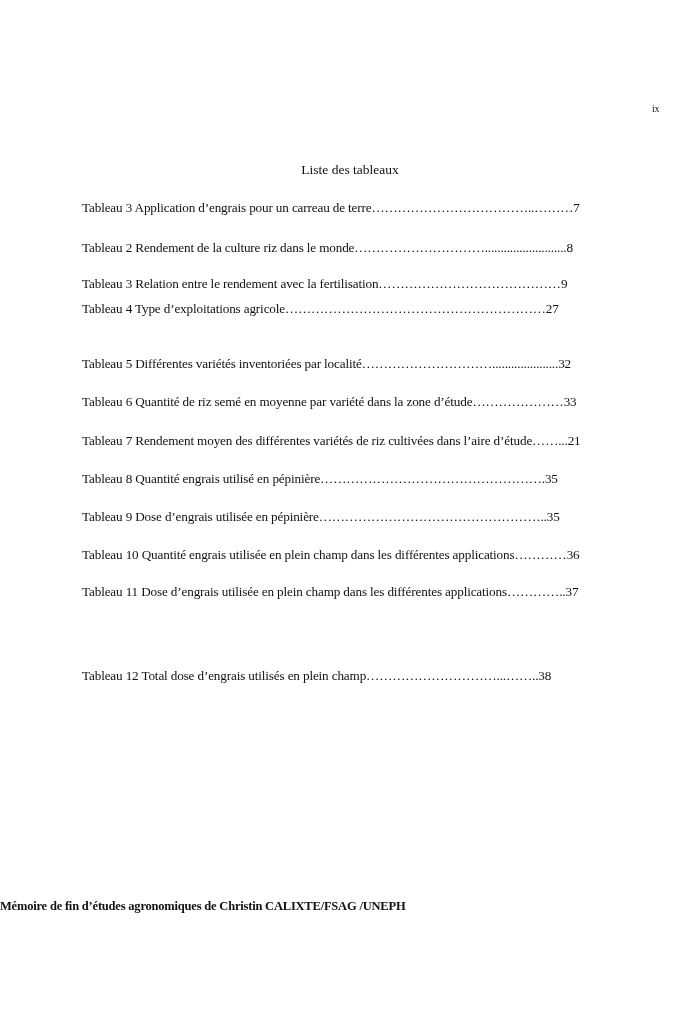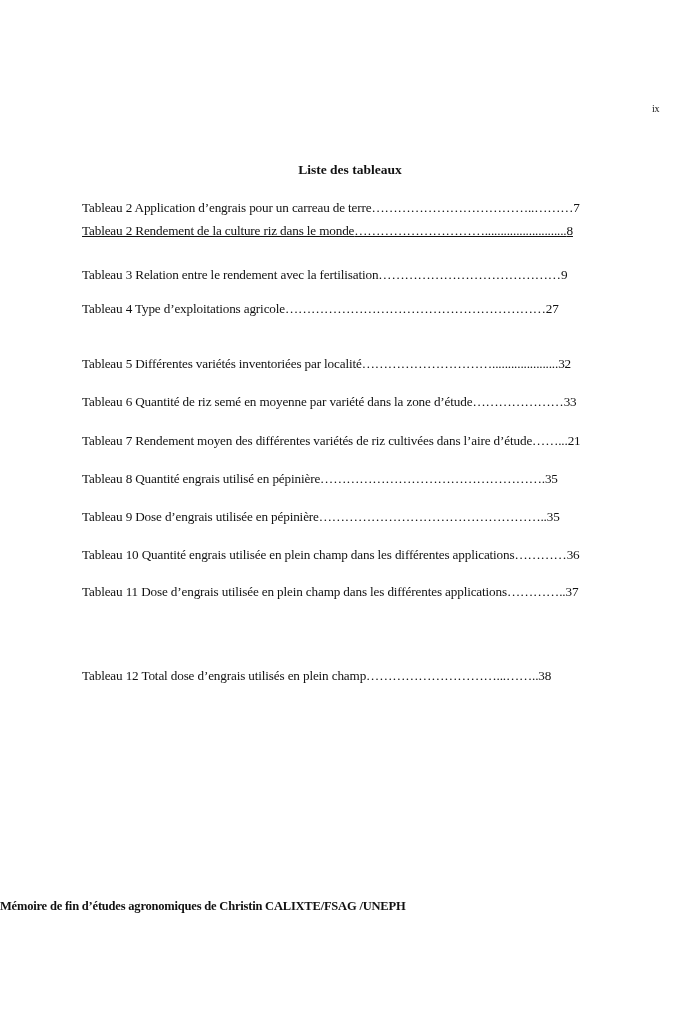--- a/index.html
+++ b/index.html
@@ -22,21 +22,21 @@
       font-size: 10px;
       letter-spacing: -0.3px;
       margin-left: 44px;
     }
     .page-title {
       position: absolute;
       top: 162px;
       left: 0;
       width: 700px;
       text-align: center;
-      font-weight: bold;
+      font-weight: normal;
       font-size: 13.5px;
     }
     .toc-list {
       position: absolute;
       top: 200px;
       left: 82px;
       margin: 0;
       padding: 0;
       list-style: none;
     }
@@ -62,23 +62,23 @@
     }
   </style>
 </head>
 <body>
 
 <div class="page-number">ix</div>
 
 <div class="page-title">Liste des tableaux</div>
 
 <ul class="toc-list">
-  <li class="toc-entry" style="top: 0px;"><span class="label">Tableau 2 Application d’engrais pour un carreau de terre</span><span class="leader">………………………………..………</span><span class="page">7</span></li>
-  <li class="toc-entry" style="top: 23px; text-decoration: underline;"><span class="label">Tableau 2 Rendement de la culture  riz dans le monde</span><span class="leader">…………………………..........................</span><span class="page">8</span></li>
-  <li class="toc-entry" style="top: 67px;"><span class="label">Tableau 3 Relation entre le rendement avec la fertilisation</span><span class="leader">……………………………………</span><span class="page">9</span></li>
+  <li class="toc-entry" style="top: 0px;"><span class="label">Tableau 3 Application d’engrais pour un carreau de terre</span><span class="leader">………………………………..………</span><span class="page">7</span></li>
+  <li class="toc-entry" style="top: 40px;"><span class="label">Tableau 2 Rendement de la culture  riz dans le monde</span><span class="leader">…………………………..........................</span><span class="page">8</span></li>
+  <li class="toc-entry" style="top: 76px;"><span class="label">Tableau 3 Relation entre le rendement avec la fertilisation</span><span class="leader">……………………………………</span><span class="page">9</span></li>
   <li class="toc-entry" style="top: 101px;"><span class="label">Tableau 4 Type d’exploitations agricole</span><span class="leader">……………………………………………………</span><span class="page">27</span></li>
   <li class="toc-entry" style="top: 156px; text-align: center;"><span class="label">Tableau 5 Différentes variétés inventoriées par localité</span><span class="leader">………………………….....................</span><span class="page">32</span></li>
   <li class="toc-entry" style="top: 194px; text-align: center;"><span class="label">Tableau 6 Quantité de riz semé en moyenne par variété dans la zone d’étude</span><span class="leader">…………………</span><span class="page">33</span></li>
   <li class="toc-entry" style="top: 233px;"><span class="label">Tableau 7 Rendement moyen des différentes variétés de riz cultivées dans l’aire d’étude</span><span class="leader">……...</span><span class="page">21</span></li>
   <li class="toc-entry" style="top: 271px;"><span class="label">Tableau 8 Quantité engrais utilisé en pépinière</span><span class="leader">…………………………………………….</span><span class="page">35</span></li>
   <li class="toc-entry" style="top: 309px;"><span class="label">Tableau 9 Dose d’engrais utilisée en pépinière</span><span class="leader">……………………………………………..</span><span class="page">35</span></li>
   <li class="toc-entry" style="top: 347px;"><span class="label">Tableau 10 Quantité engrais utilisée en plein champ dans les différentes applications</span><span class="leader">…………</span><span class="page">36</span></li>
   <li class="toc-entry" style="top: 384px;"><span class="label">Tableau 11 Dose d’engrais utilisée en plein champ dans les différentes applications</span><span class="leader">…………..</span><span class="page">37</span></li>
   <li class="toc-entry" style="top: 420px; margin-top: 48px;"><span class="label">Tableau 12 Total dose  d’engrais utilisés en plein champ</span><span class="leader">…………………………...……..</span><span class="page">38</span></li>
 </ul>

